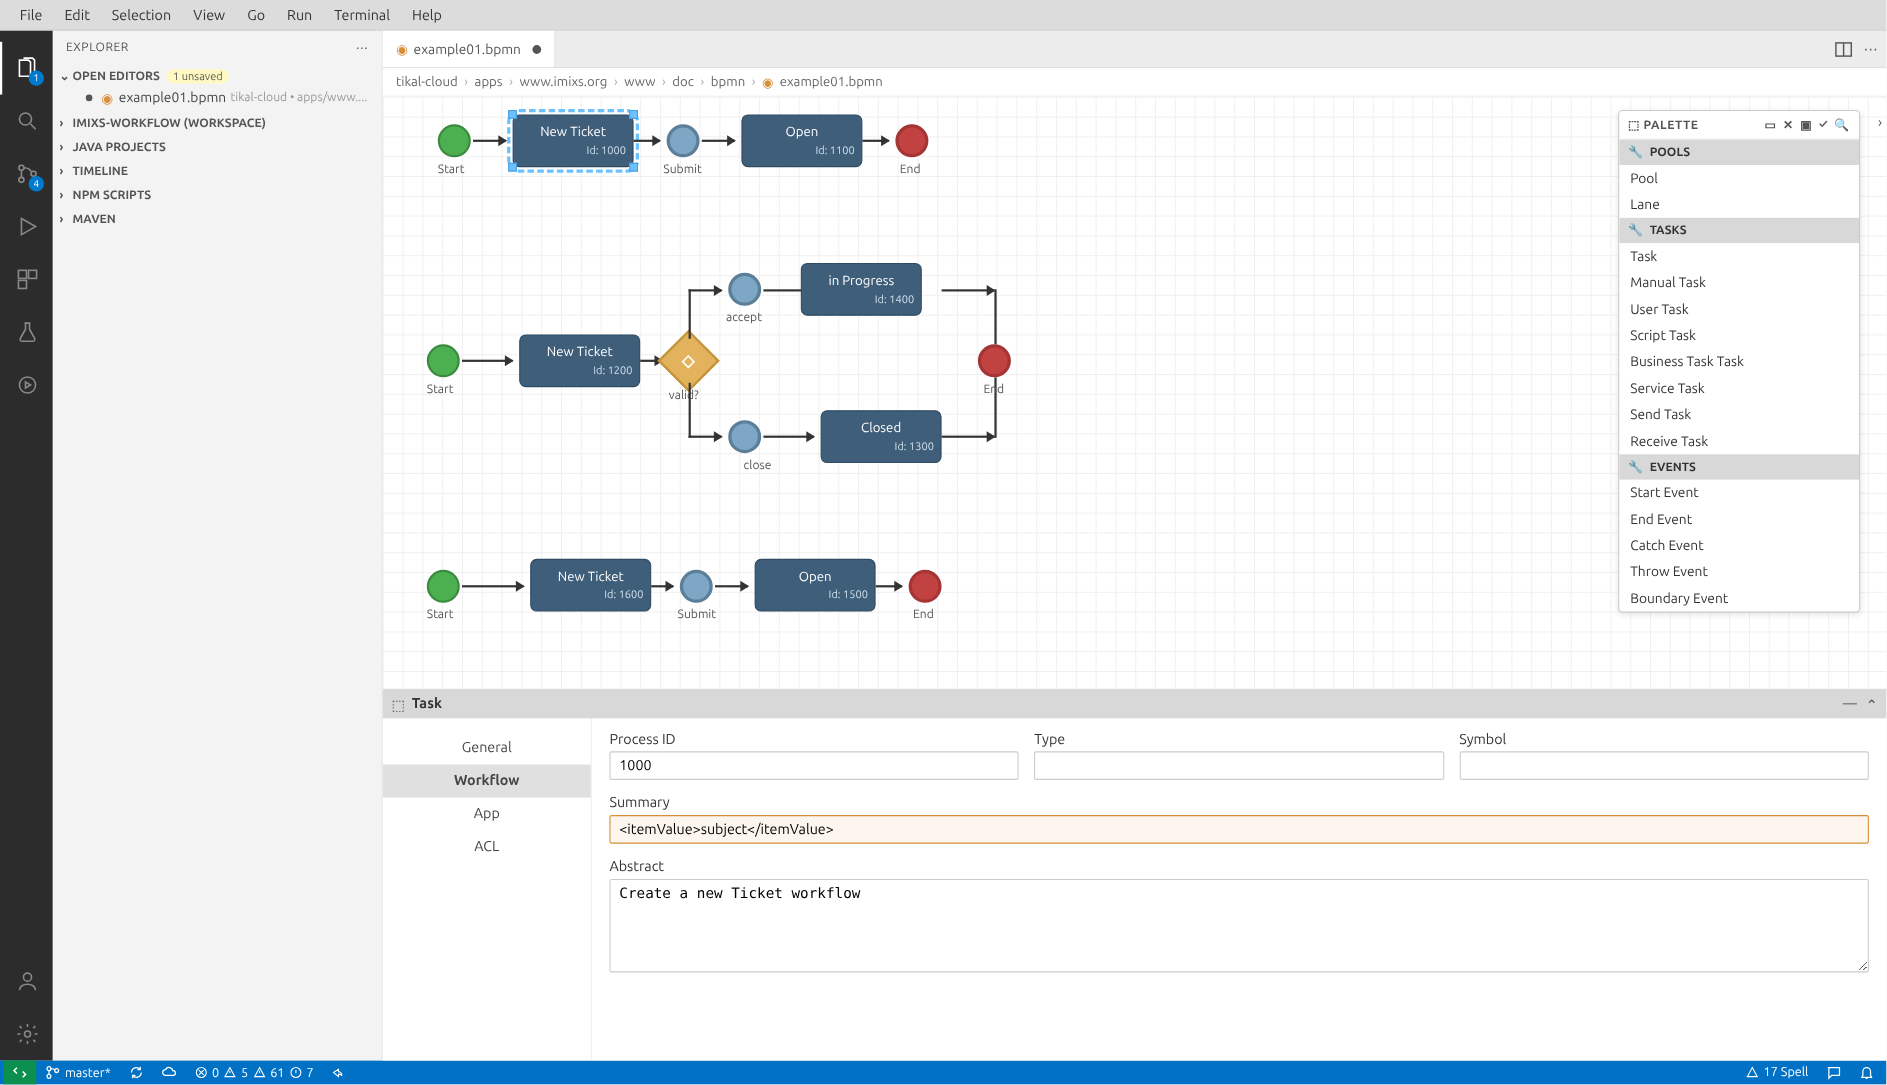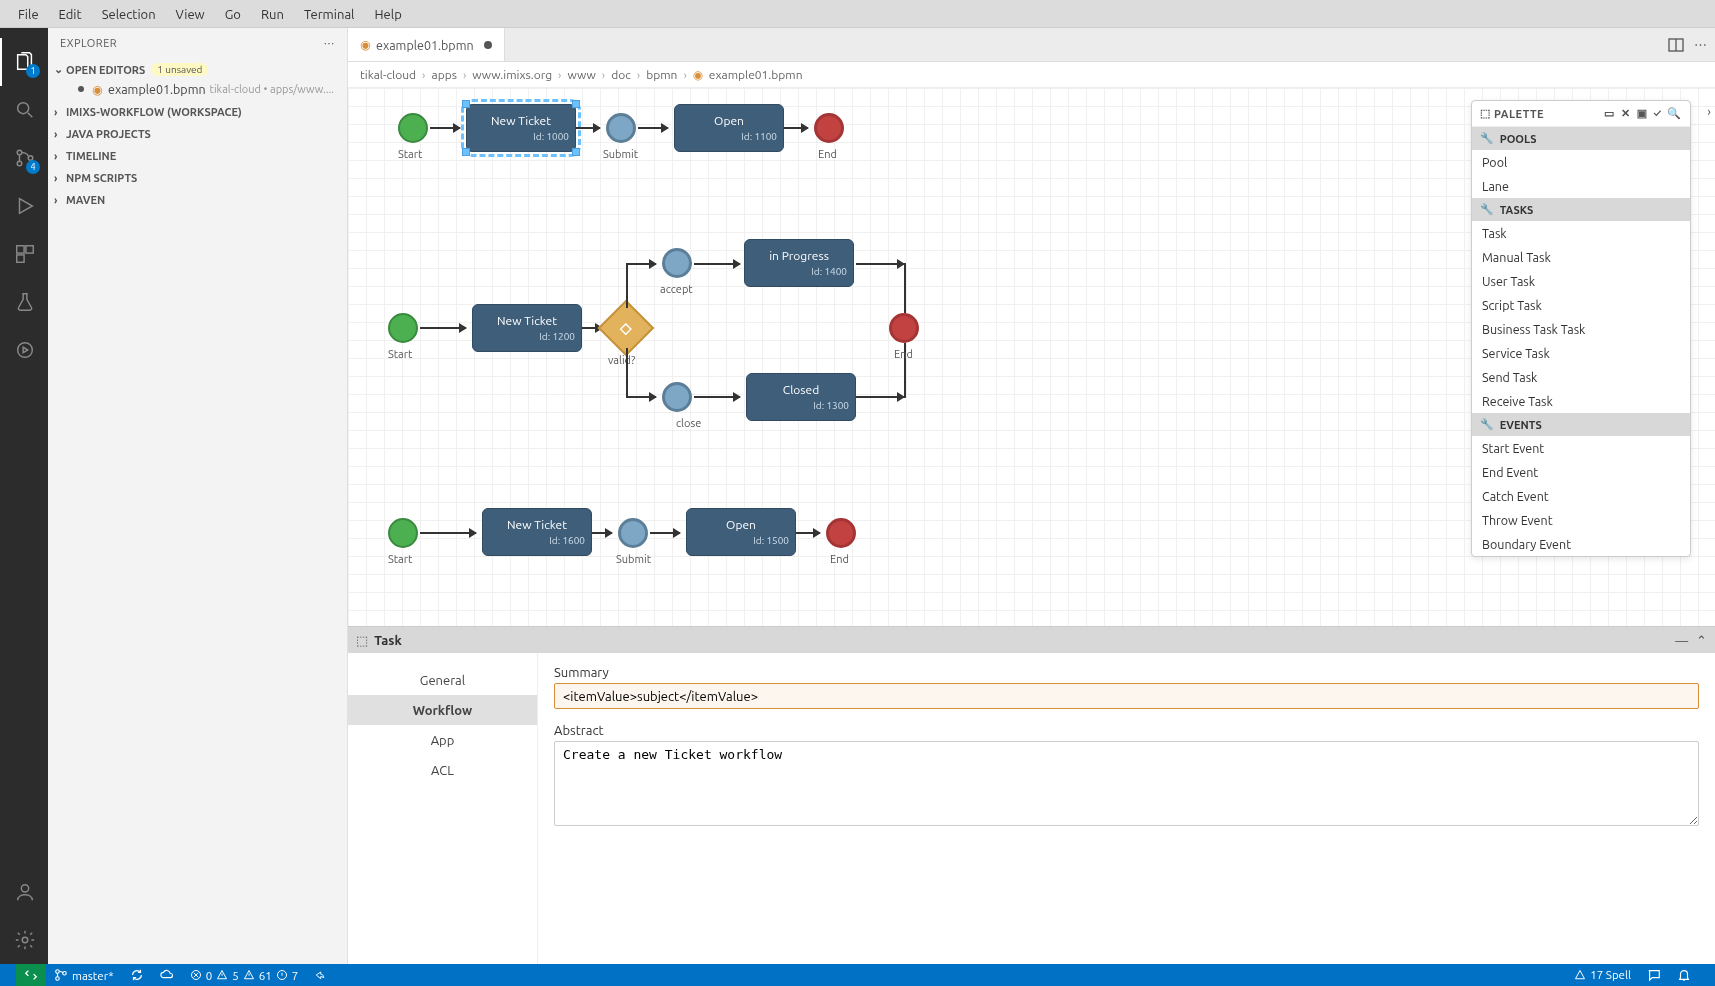--- a/index.html
+++ b/index.html
@@ -61,21 +61,21 @@
 .props-tabs { width: 190px; border-right: 1px solid #eee; padding-top: 12px; }
 .props-tab { padding: 8px 14px; font-size: 13px; color: #444; cursor: pointer; text-align: center; }
 .props-tab.active { background: #e0e0e0; font-weight: bold; }
 .props-form { flex: 1; padding: 12px 16px; overflow-y: auto; }
 .form-row { display: flex; gap: 14px; margin-bottom: 14px; }
 .form-col { flex: 1; display: flex; flex-direction: column; }
 .form-col label { font-size: 13px; color: #333; margin-bottom: 4px; }
 .form-col input, .form-col textarea { border: 1px solid #ccc; padding: 5px 8px; font-size: 13px; font-family: inherit; border-radius: 2px; }
 .form-col input.hl { border-color: #d98e3a; background: #fcf6ee; }
 .form-col textarea { height: 85px; resize: vertical; font-family: monospace; }
-.statusbar { height: 22px; background: #0071c5; color: #fff; display: flex; align-items: center; font-size: 11.5px; padding: 0 16px; }
+.statusbar { height: 22px; background: #0071c5; color: #fff; display: flex; align-items: center; font-size: 11.5px; padding: 0 3px; }
 .statusbar .sb-item { padding: 0 8px; display: inline-flex; align-items: center; height: 100%; gap: 4px; }
 .statusbar .sb-right { margin-left: auto; display: flex; }
 .remote-block { background: #0a8f4f; height: 100%; display: flex; align-items: center; padding: 0 8px; }
 svg { display: block; }
 </style>
 </head>
 <body>
 
 <div class="menubar">
   <div class="menu-item">File</div>
@@ -272,21 +272,21 @@
       <div class="d-node gateway" style="left:258px;top:220px">
           <span class="inner">◇</span>
         </div>
       <div class="label" style="left:260px;top:266px">valid?</div>
 
       <div class="vline" style="left:278px;top:175px;height:45px"></div>
       <div class="arrow" style="left:278px;top:175px;width:30px"></div>
       <div class="d-node inter-ev" style="left:314px;top:160px"></div>
       <div class="label" style="left:312px;top:195px">accept</div>
       <div class="arrow" style="left:346px;top:175px;width:46px"></div>
-      <div class="d-node task-box" style="left:396px;top:151px">
+      <div class="d-node task-box" style="left:380px;top:151px">
         <span>in Progress</span>
         <span class="tid">Id: 1400</span>
       </div>
       <div class="arrow" style="left:508px;top:175px;width:48px"></div>
       <div class="vline" style="left:556px;top:175px;height:50px"></div>
 
       <div class="vline" style="left:278px;top:260px;height:50px"></div>
       <div class="arrow" style="left:278px;top:308px;width:30px"></div>
       <div class="d-node inter-ev" style="left:314px;top:294px"></div>
       <div class="label" style="left:328px;top:329px">close</div>
@@ -374,20 +374,34 @@
       <div class="props-body">
         <div class="props-tabs">
           <div class="props-tab">General</div>
           <div class="props-tab active">Workflow</div>
           <div class="props-tab">App</div>
           <div class="props-tab">ACL</div>
         </div>
         <div class="props-form">
           <div class="form-row">
             <div class="form-col">
+              <label>Process ID</label>
+              <input type="text" value="1000" style="">
+            </div>
+            <div class="form-col">
+              <label>Type</label>
+              <input type="text" value="" style="">
+            </div>
+            <div class="form-col">
+              <label>Symbol</label>
+              <input type="text" value="" style="">
+            </div>
+          </div>
+          <div class="form-row">
+            <div class="form-col">
               <label>Summary</label>
               <input type="text" class="hl" value="&lt;itemValue&gt;subject&lt;/itemValue&gt;" style="">
             </div>
           </div>
           <div class="form-row">
             <div class="form-col">
               <label>Abstract</label>
               <textarea style="">Create a new Ticket workflow</textarea>
             </div>
           </div>

